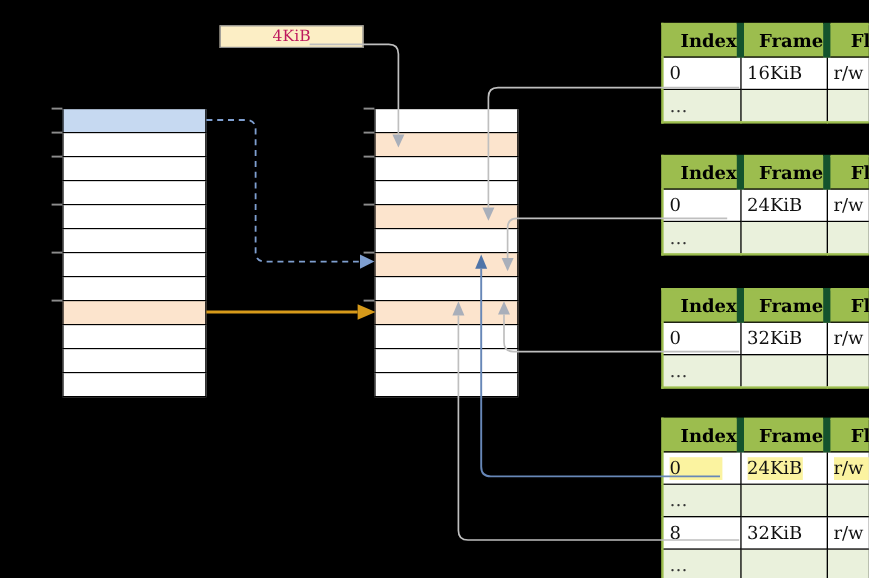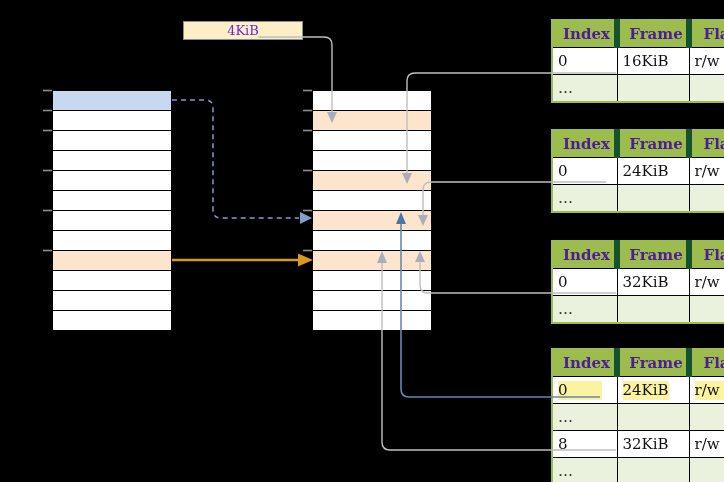--- a/index.html
+++ b/index.html
@@ -13,33 +13,33 @@
   #left-memtable{left:52px;}
   #middle-memtable{left:312px;}
   .memrow{height:19px;background:#fff;border-bottom:1px solid #000;
           border-left:1px solid #000;border-right:1px solid #000;}
   .memrow.blue{background:var(--row-blue);}
   .memrow.orange{background:var(--row-orange);}
   
   .kib-box{
     position:absolute;left:183px;top:21px;width:118px;height:17px;
     background:var(--box-cream);border:1px solid #8c8c8c;
-    text-align:center;font-size:13px;line-height:17px;color:#6d28d9;
+    text-align:center;font-size:13px;line-height:17px;color:#be185d;
   }
   
   table.pt{
     position:absolute;left:551px;width:171px;
     border-collapse:collapse;table-layout:fixed;
     border:2px solid var(--header-green);
     font-size:15px;
   }
   .pt0{top:19px;} .pt1{top:129px;} .pt2{top:240px;} .pt3{top:348px;}
   .pt th{
-    background:var(--header-green);color:#4c1d95;font-weight:bold;
-    height:26px;text-align:center;padding:0 0 0 6px;font-size:15px;
+    background:var(--header-green);color:#000000;font-weight:bold;
+    height:26px;text-align:right;padding:0 0 0 6px;font-size:15px;
     border-bottom:1px solid #000;
   }
   .pt th + th{border-left:6px solid #14532d;}
   .pt td{
     background:#fff;height:26px;padding:0 0 0 5px;color:#111;
     border:1px solid #000;
   }
   .pt tr.shade td{background:var(--light-green);color:#333;}
   .pt .hl{
     display:inline-block;min-width:44px;background:var(--highlight-yellow);

